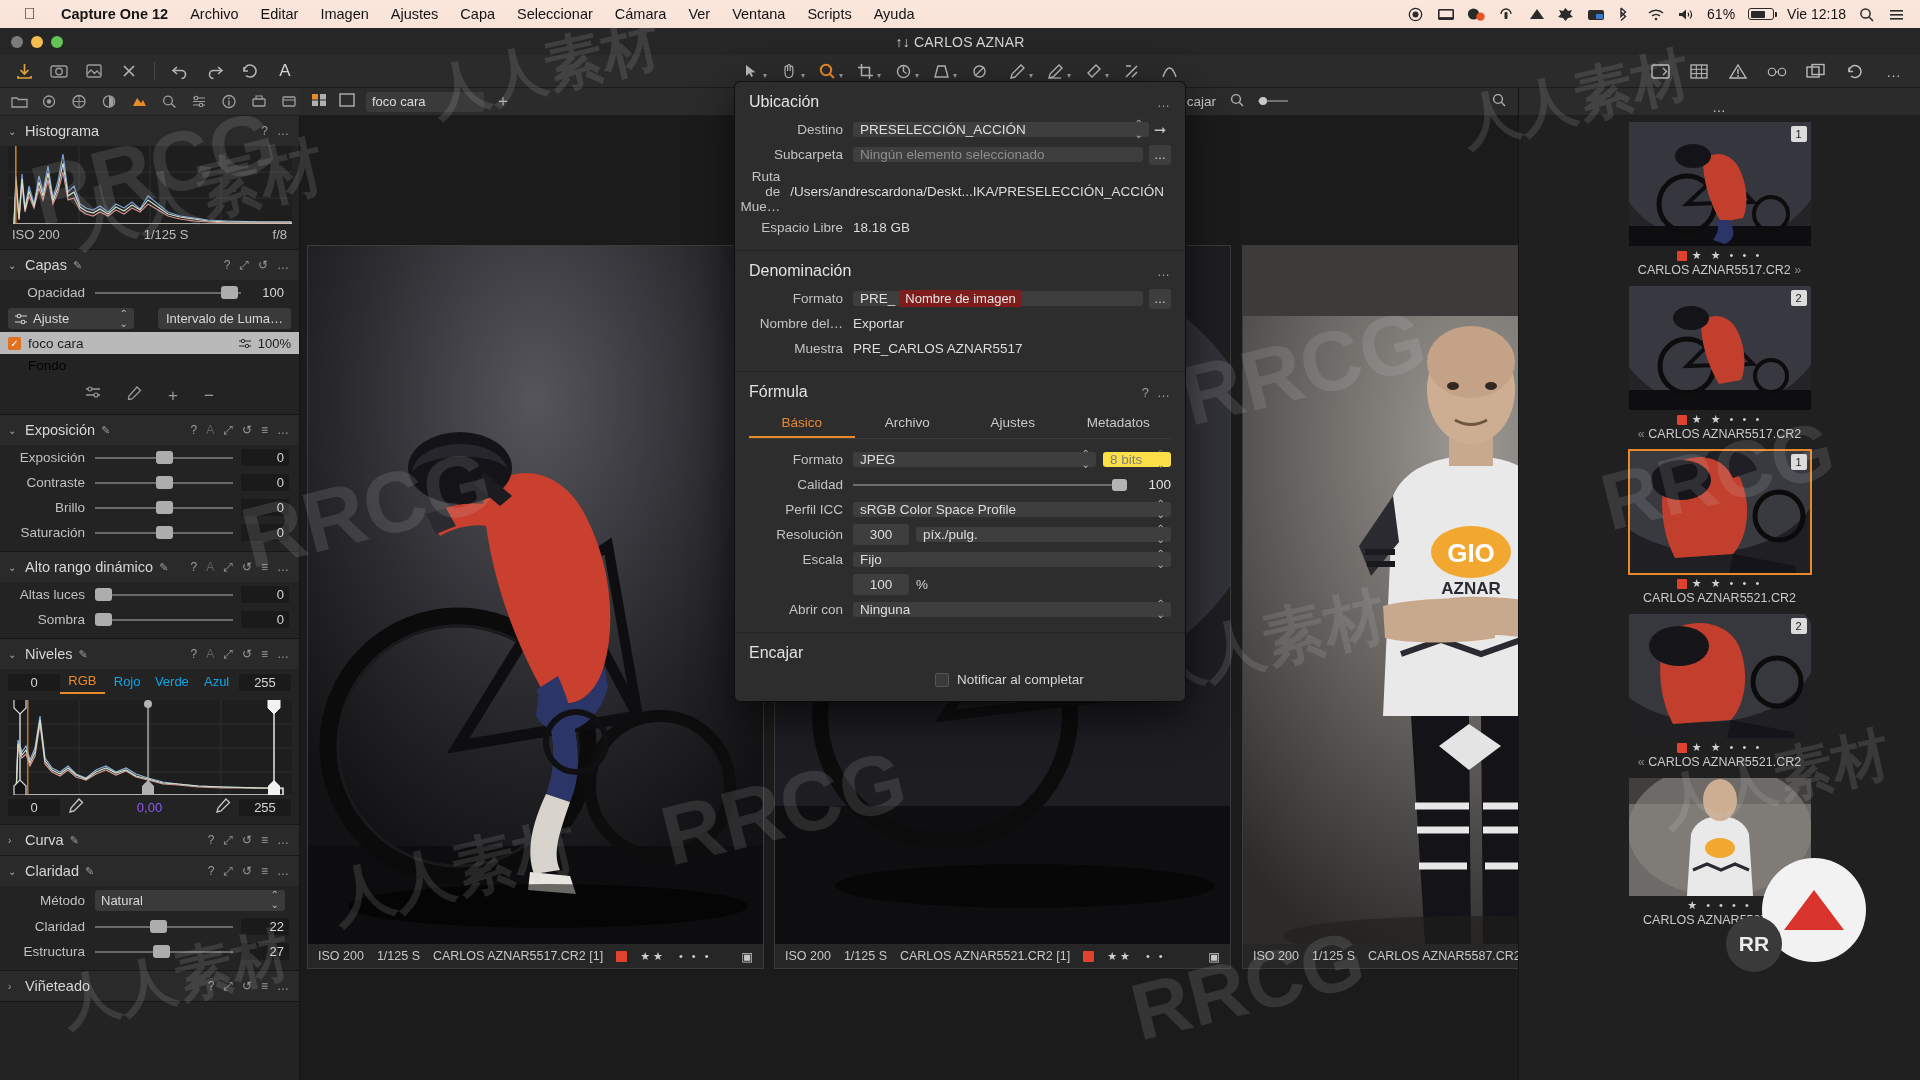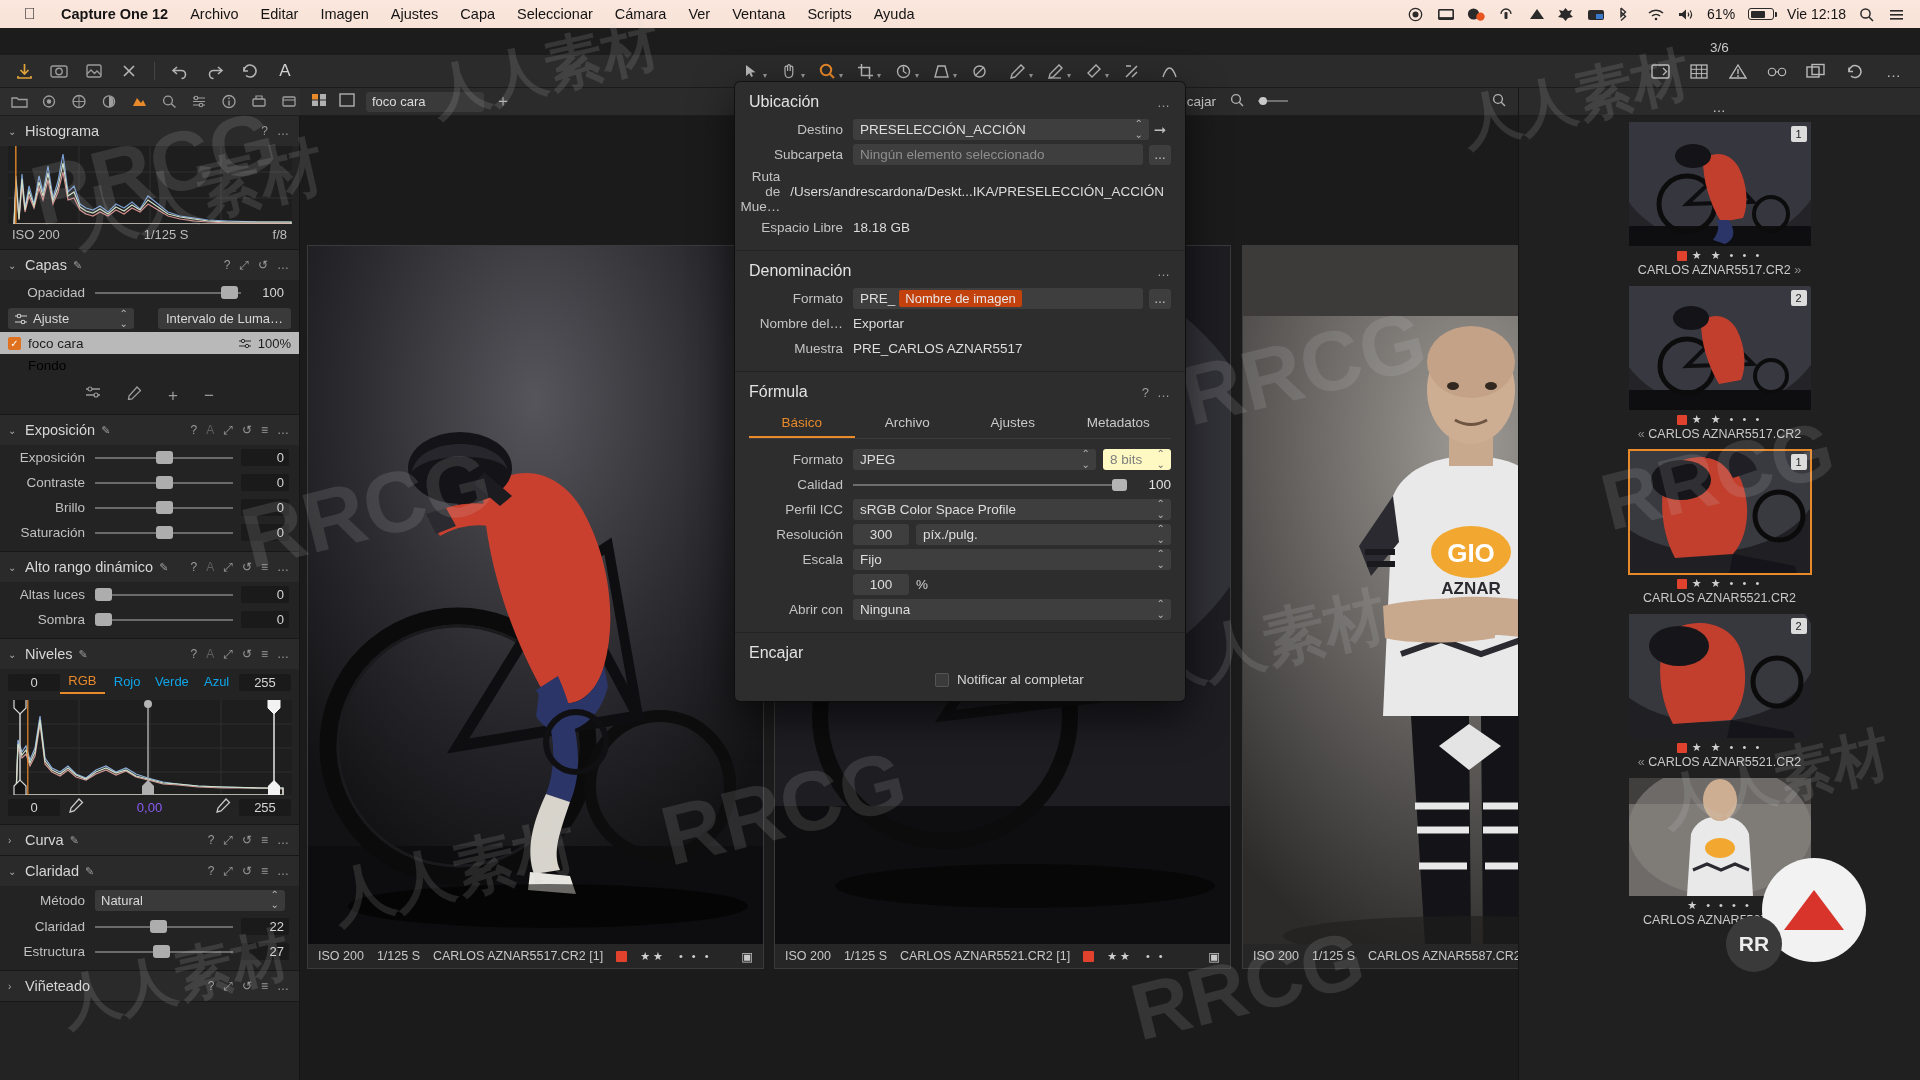--- a/index.html
+++ b/index.html
@@ -183,21 +183,21 @@
     font-size:13.5px; color:#d4d4d4; overflow:hidden;
   }
   .d-sec{ border-bottom:1px solid #232323; padding:8px 0 10px;}
   .d-sechdr{ display:flex; align-items:center; padding:3px 14px 6px 14px;}
   .d-sectitle{ font-size:16px; color:#e2e2e2;}
   .d-dots{ margin-left:auto; color:#9e9e9e; font-size:13px; letter-spacing:1px;}
   .d-help{ margin-left:auto; color:#9e9e9e; font-size:13px; margin-right:8px;}
   .d-row{ display:flex; align-items:center; min-height:25px; padding:1.5px 14px 1.5px 0;}
   .d-lbl{ width:118px; text-align:right; padding-right:10px; color:#c3c3c3; font-size:13.5px;}
   .d-field{
-    flex:1; height:21px; background:#3e3e3e; border-radius:3px; display:flex; align-items:center;
+    flex:1; height:15px; background:#3e3e3e; border-radius:3px; display:flex; align-items:center;
     padding:0 7px; color:#dedede; font-size:13.5px; position:relative;
   }
   .d-field.plain{ background:transparent; padding-left:0;}
   .d-field .stepper{ position:absolute; right:6px; font-size:10px; color:#b5b5b5; line-height:1.05;}
   .d-arrow{ width:22px; text-align:center; color:#bdbdbd; font-size:15px;}
   .d-ell{ width:22px; height:20px; margin-left:6px; background:#3e3e3e; border-radius:3px;
           color:#cfcfcf; font-size:12px; display:flex;align-items:center;justify-content:center;}
   .d-ph{ color:#8e8e8e; }
   .d-static{ color:#dcdcdc; font-size:13.5px;}
   .d-tabs{ display:flex; padding:4px 14px 0 14px; }
@@ -212,21 +212,21 @@
             justify-content:center; color:#dedede; font-size:13.5px;}
   .d-unit{ margin-left:7px; color:#d2d2d2; font-size:13.5px;}
   .d-check{ display:flex; align-items:center; gap:8px; padding:4px 0 4px 200px;}
   .d-cb{ width:14px;height:14px;background:#3a3a3a;border:1px solid #555; border-radius:2px;}
   .d-foot{ display:flex; align-items:center; justify-content:flex-end; gap:13px; padding:11px 18px 13px;}
   .d-cancel{ font-size:13.5px; color:#dcdcdc; padding:4px 14px; }
   .d-export{
     background:#e8892a; color:#2b1a05; font-size:13.5px; font-weight:bold;
     padding:5px 16px; border-radius:4px;
   }
-  .d-tag{ background:#c2410c; color:#e6e6e6; border-radius:2px; padding:1px 6px; font-size:13px;
+  .d-tag{ background:#7f1d1d; color:#e6e6e6; border-radius:2px; padding:1px 6px; font-size:13px;
           margin-left:4px;}
 
   
   .wm{ position:absolute; color:rgba(215,215,215,.14); font-weight:bold; pointer-events:none;
        z-index:90; white-space:nowrap; user-select:none;}
   .wm.cn{ font-family:"DejaVu Sans", sans-serif; }
   .logo-badge{
     position:absolute; right:54px; bottom:118px; width:104px; height:104px; border-radius:50%;
     background:#f2f2f2; z-index:95; display:flex; align-items:center; justify-content:center;
     overflow:hidden;
@@ -331,20 +331,31 @@
     <span class="st-icon">
       <svg width="15" height="15" viewBox="0 0 15 15">
             <rect x="1" y="3" width="13" height="1.6" fill="#2a2a2a"></rect>
             <rect x="1" y="7" width="13" height="1.6" fill="#2a2a2a"></rect>
             <rect x="1" y="11" width="13" height="1.6" fill="#2a2a2a"></rect>
           </svg>
     </span>
   </div>
 </div>
 
+<div class="titlebar">
+  <div class="traffic">
+    <span class="tl r"></span>
+    <span class="tl y"></span>
+    <span class="tl g"></span>
+  </div>
+  <div class="win-title">
+    <span>↑↓</span>
+    <span>CARLOS AZNAR</span>
+  </div>
+</div>
 
 <div class="toolbar">
   <div class="tb-grp tb-left">
     <span class="tbi" style="color:#e0a23a;">
       <svg width="19" height="19" viewBox="0 0 19 19">
             <path d="M9.5 2v9M5.5 8l4 4 4-4" stroke="#e0a23a" stroke-width="1.7" fill="none"></path>
             <path d="M3 14v2h13v-2" stroke="#e0a23a" stroke-width="1.7" fill="none"></path>
           </svg>
     </span>
     <span class="tbi">
@@ -1283,21 +1294,21 @@
       <span class="d-tab">Metadatos</span>
     </div>
     <div class="d-tabline"></div>
 
     <div class="d-row">
       <span class="d-lbl">Formato</span>
       <span class="d-field">
         <span>JPEG</span>
         <span class="stepper">⌃<br>⌄</span>
       </span>
-      <span class="d-field" style="flex:0 0 68px; margin-left:7px; background:#fef9c3; color:#7e7e7e;">
+      <span class="d-field" style="flex:0 0 68px; margin-left:7px; background:#fde047; color:#7e7e7e;">
         <span>8 bits</span>
         <span class="stepper" style="color:#6a6a6a;">⌃<br>⌄</span>
       </span>
     </div>
 
     <div class="d-row">
       <span class="d-lbl">Calidad</span>
       <span class="d-qual">
         <span class="tk"></span>
         <span class="kb"></span>

